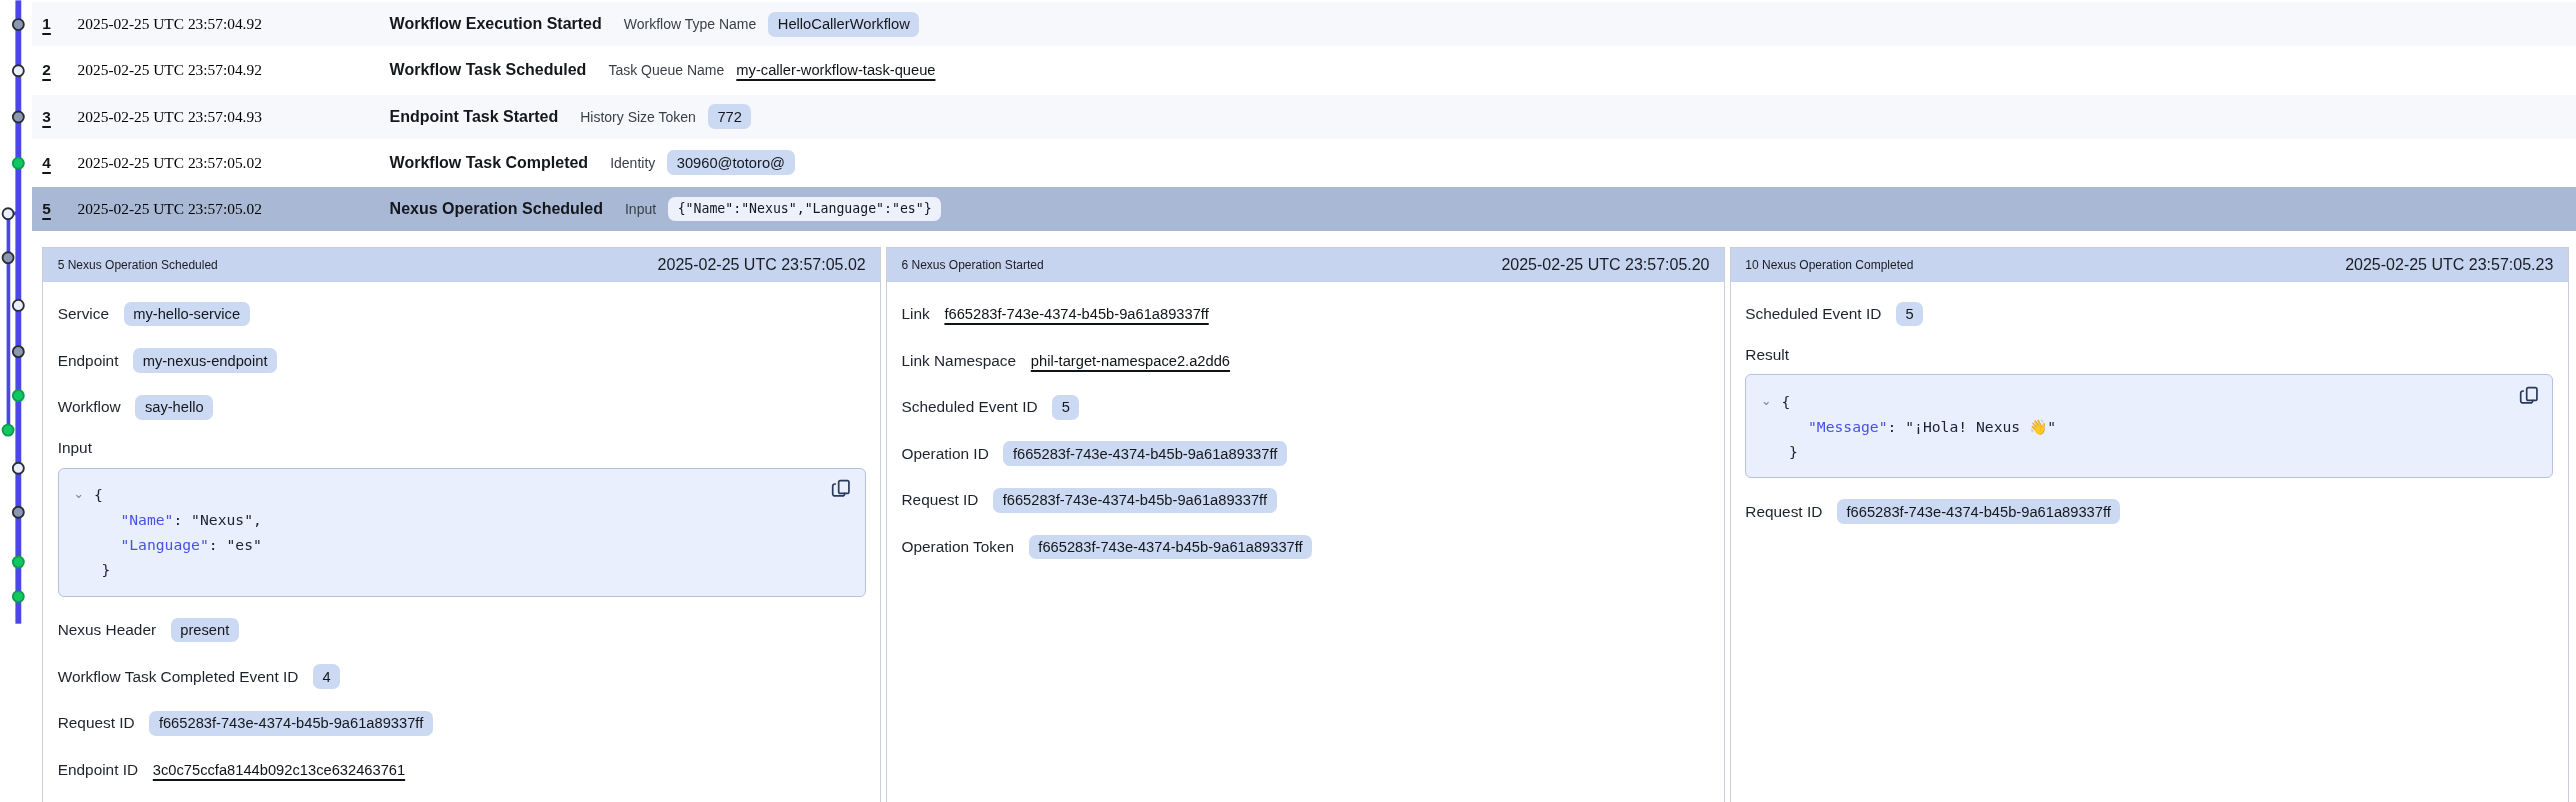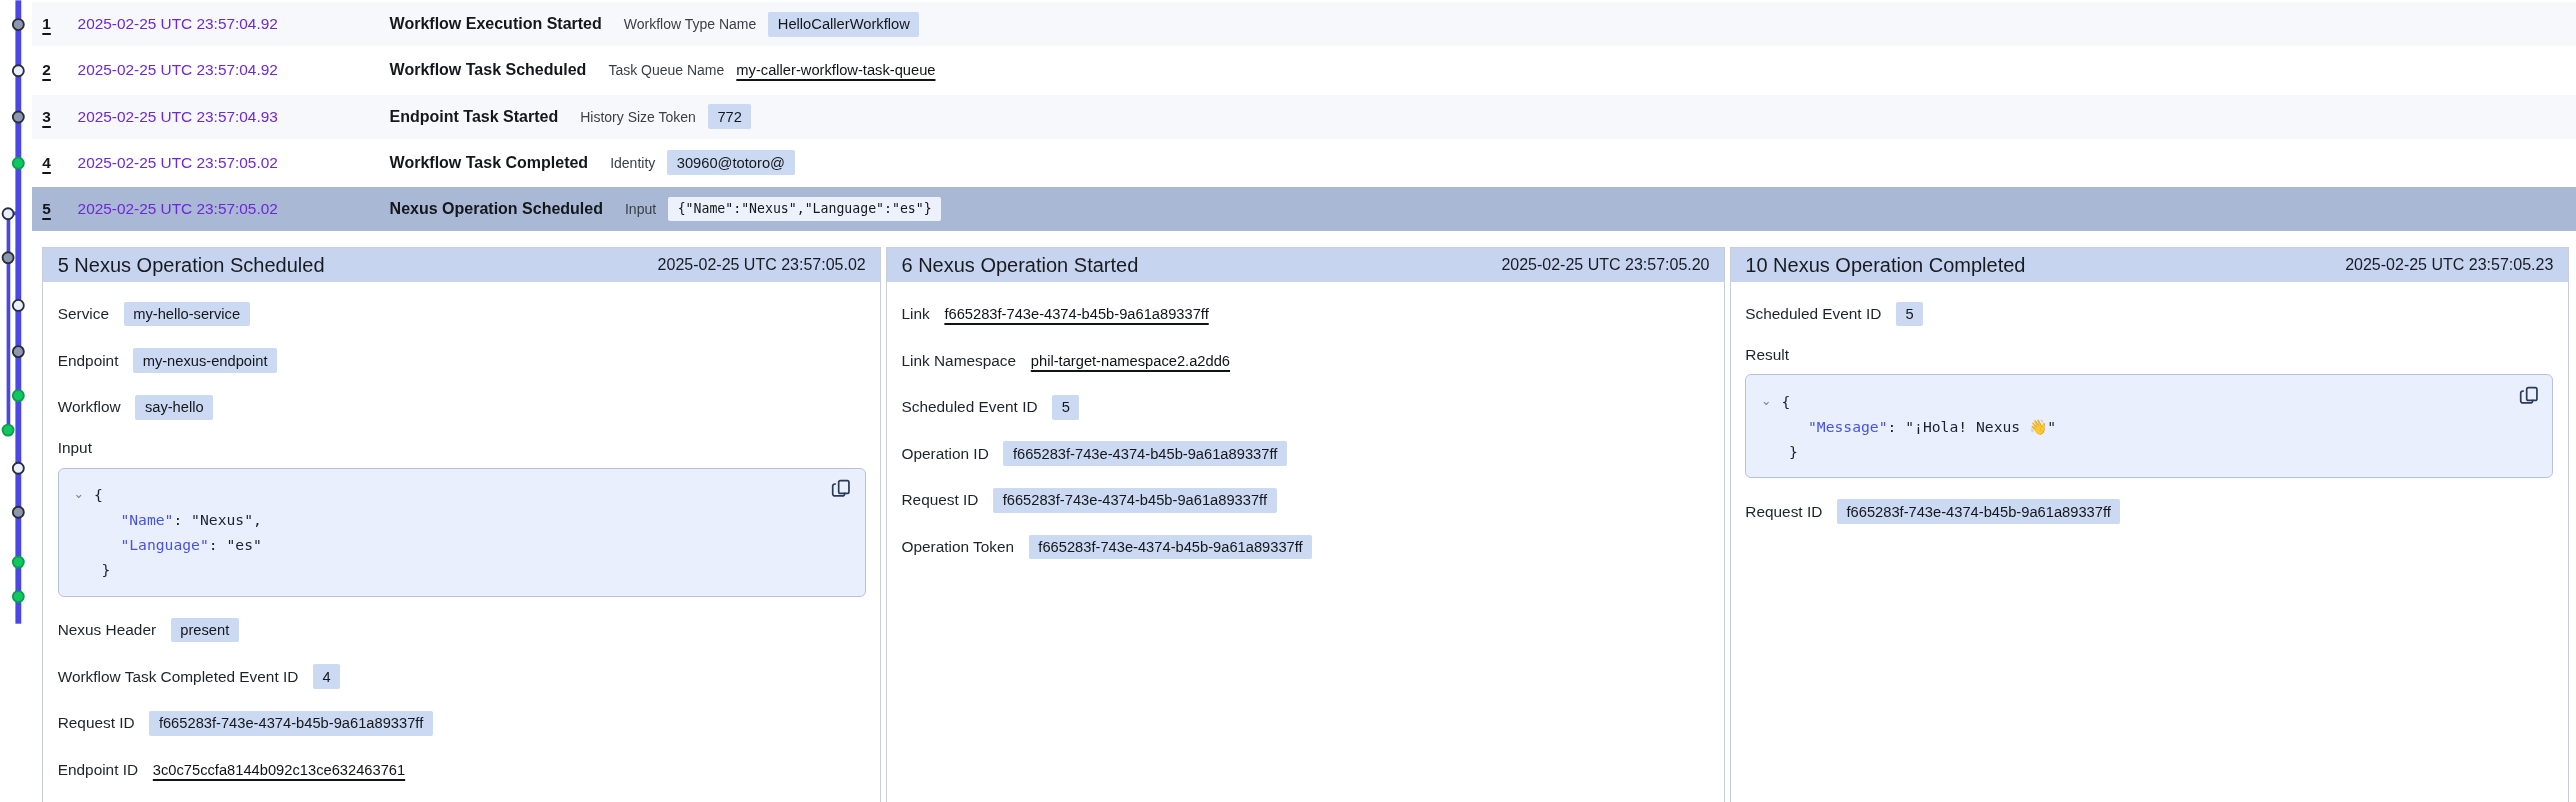--- a/index.html
+++ b/index.html
@@ -16,26 +16,26 @@
     height:44px; margin-bottom:2.2px; display:flex; align-items:center;
     padding-left:10.3px; background:#fff;
   }
   .row:first-child { margin-top:2.2px; }
   .row.alt { background:var(--row-alt); }
   .row.selected { background:var(--row-selected); }
   .num {
     width:25px; margin-right:10.3px; font-size:15.4px; font-weight:600; color:#111418;
     text-decoration:underline; text-underline-offset:3.7px; text-decoration-thickness:1.5px; cursor:pointer;
   }
-  .ts { width:312px; font-size:15.4px; color:#6d28d9; }
+  .ts { width:312px; font-size:15.4px; color:#000000;font-family:Liberation Serif, serif; }
   .evname { font-size:16px; font-weight:700; color:#14171c; margin-right:22px; }
   .attr-lbl { font-size:14px; color:#3a3f46; margin-right:12px; white-space:nowrap; }
   .badge {
     display:inline-block; background:var(--badge-bg); color:#14171c;
-    font-size:14.7px; padding:4.4px 9.5px; border-radius:2px; white-space:nowrap;
+    font-size:14.7px; padding:4.4px 9.5px; border-radius:7px; white-space:nowrap;
   }
   .badge.mono {
     font-family:"DejaVu Sans Mono", monospace; font-size:13.2px; background:var(--badge-light-bg);
   }
   a.plain-link, .plain-link {
     font-size:14.7px; color:#101318; font-weight:500; text-decoration:underline;
     text-underline-offset:3.7px; text-decoration-thickness:1.5px; cursor:pointer; white-space:nowrap;
   }
   
   .panels {
@@ -43,21 +43,21 @@
     display:flex; gap:4.4px;
   }
   .panel {
     flex:1 1 0; border:0.7px solid #c9cdd6; border-bottom:none; background:#fff;
     display:flex; flex-direction:column;
   }
   .panel-header {
     height:34px; background:var(--panel-header-bg); display:flex; align-items:center;
     justify-content:space-between; padding:0 14.7px; flex:0 0 auto;
   }
-  .panel-title { font-size:20px; font-weight:500; color:#181c22; }
+  .panel-title { font-size:12px; font-weight:500; color:#181c22; }
   .panel-ts { font-size:16px; font-weight:500; color:#181c22; }
   .panel-body { padding:17.6px 14.7px; }
   .kv { display:flex; align-items:center; min-height:29px; margin-bottom:17.6px; }
   .kv .lbl { font-size:15.4px; color:#1e232b; margin-right:14.7px; white-space:nowrap; }
   .block-lbl { font-size:15.4px; color:#1e232b; margin-bottom:10.3px; }
   .codeblock {
     position:relative; background:var(--code-bg); border:0.7px solid var(--code-border);
     border-radius:5.9px; padding:13.2px 14.7px; margin-bottom:19px;
     font-family:"DejaVu Sans Mono", monospace; font-size:14.7px; line-height:25px; color:#1a2233;
   }

